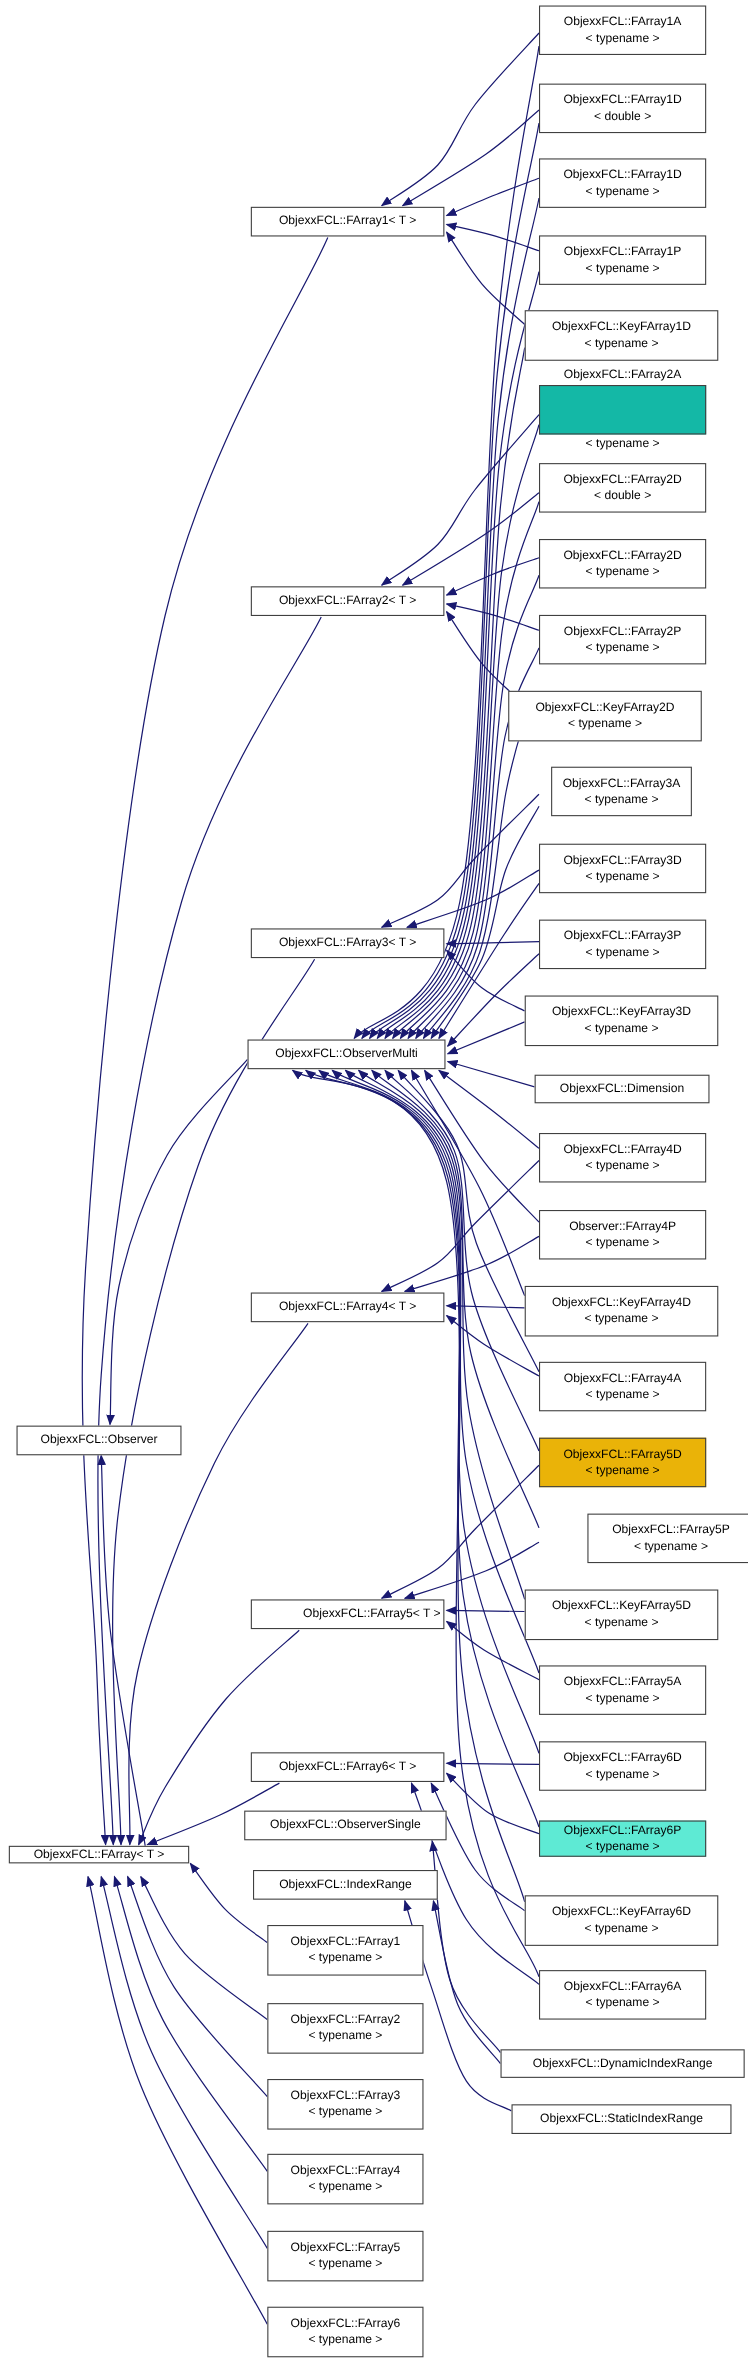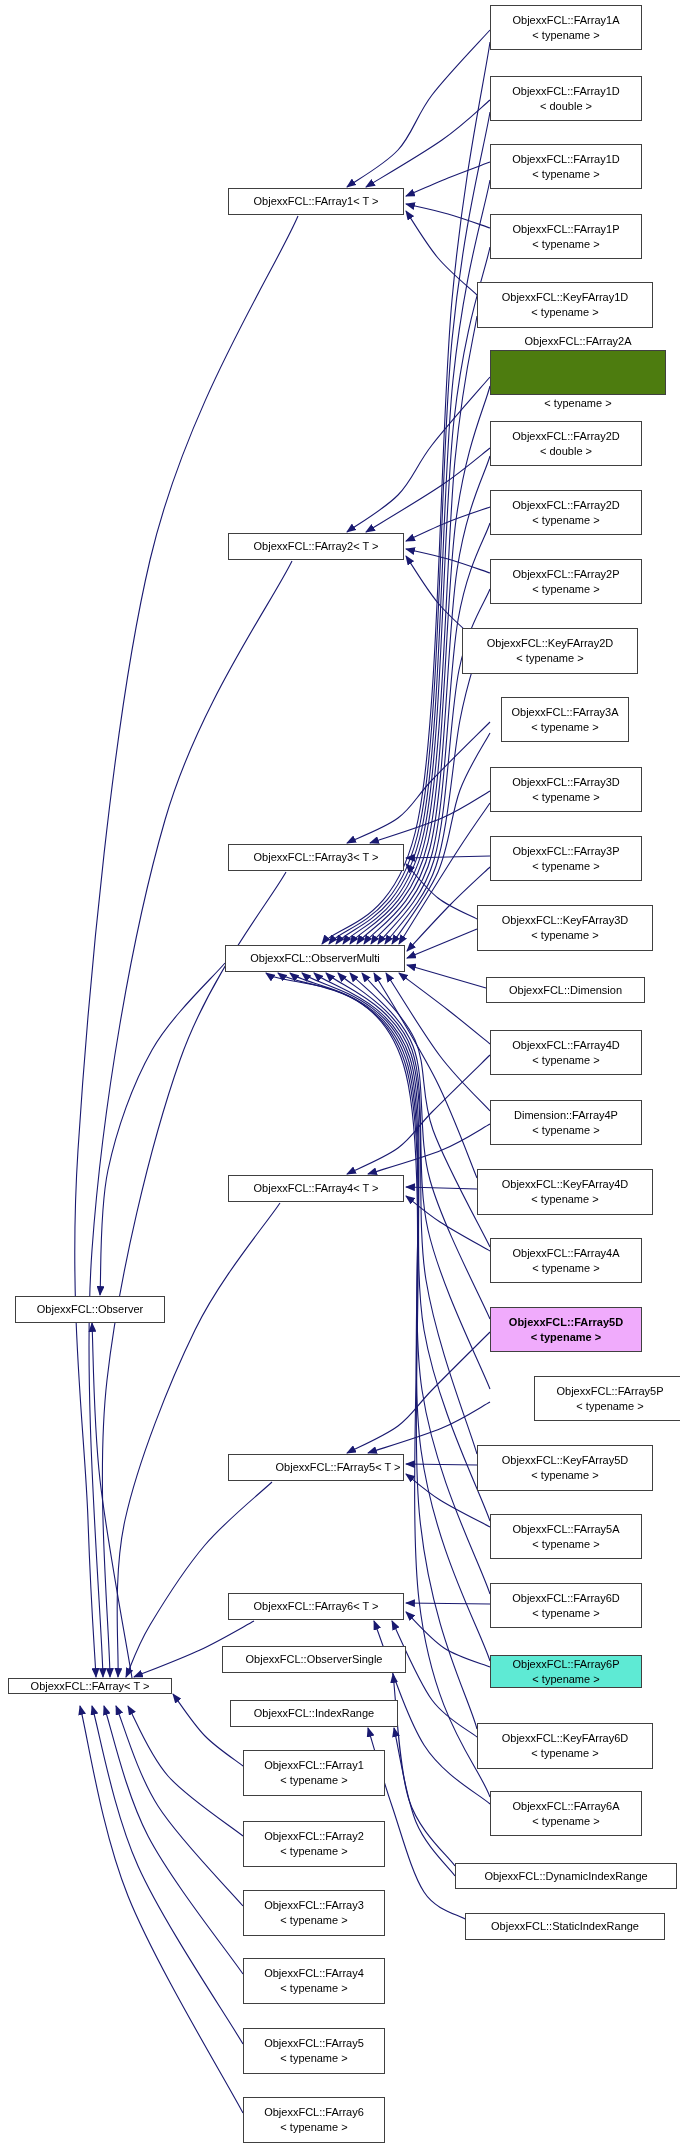--- a/index.html
+++ b/index.html
@@ -164,21 +164,21 @@
         <span class="lbl">&lt; typename &gt;</span>
       </div>
       <div class="node" style="left: 490px; top: 214px; width: 152px; height: 45px; background: rgb(255, 255, 255); border-color: rgb(64, 64, 64);">
         <span class="lbl">ObjexxFCL::FArray1P</span>
         <span class="lbl">&lt; typename &gt;</span>
       </div>
       <div class="node" style="left: 477px; top: 282px; width: 176px; height: 46px; background: rgb(255, 255, 255); border-color: rgb(64, 64, 64);">
         <span class="lbl">ObjexxFCL::KeyFArray1D</span>
         <span class="lbl">&lt; typename &gt;</span>
       </div>
-      <div class="node" style="left: 490px; top: 350px; width: 176px; height: 45px; background: #4d7c0f; border-color: rgb(64, 64, 64); gap: 47px;">
+      <div class="node" style="left: 490px; top: 350px; width: 152px; height: 45px; background: #14b8a6; border-color: rgb(64, 64, 64); gap: 47px;">
         <span class="lbl">ObjexxFCL::FArray2A</span>
         <span class="lbl">&lt; typename &gt;</span>
       </div>
       <div class="node" style="left: 490px; top: 421px; width: 152px; height: 45px; background: rgb(255, 255, 255); border-color: rgb(64, 64, 64);">
         <span class="lbl">ObjexxFCL::FArray2D</span>
         <span class="lbl">&lt; double &gt;</span>
       </div>
       <div class="node" style="left: 490px; top: 490px; width: 152px; height: 45px; background: rgb(255, 255, 255); border-color: rgb(64, 64, 64);">
         <span class="lbl">ObjexxFCL::FArray2D</span>
         <span class="lbl">&lt; typename &gt;</span>
@@ -208,32 +208,32 @@
         <span class="lbl">&lt; typename &gt;</span>
       </div>
       <div class="node" style="left: 486px; top: 977px; width: 159px; height: 26px; background: rgb(255, 255, 255); border-color: rgb(64, 64, 64);">
         <span class="lbl">ObjexxFCL::Dimension</span>
       </div>
       <div class="node" style="left: 490px; top: 1030px; width: 152px; height: 45px; background: rgb(255, 255, 255); border-color: rgb(64, 64, 64);">
         <span class="lbl">ObjexxFCL::FArray4D</span>
         <span class="lbl">&lt; typename &gt;</span>
       </div>
       <div class="node" style="left: 490px; top: 1100px; width: 152px; height: 45px; background: rgb(255, 255, 255); border-color: rgb(64, 64, 64);">
-        <span class="lbl">Dimension::FArray4P</span>
+        <span class="lbl">Observer::FArray4P</span>
         <span class="lbl">&lt; typename &gt;</span>
       </div>
       <div class="node" style="left: 477px; top: 1169px; width: 176px; height: 46px; background: rgb(255, 255, 255); border-color: rgb(64, 64, 64);">
         <span class="lbl">ObjexxFCL::KeyFArray4D</span>
         <span class="lbl">&lt; typename &gt;</span>
       </div>
       <div class="node" style="left: 490px; top: 1238px; width: 152px; height: 45px; background: rgb(255, 255, 255); border-color: rgb(64, 64, 64);">
         <span class="lbl">ObjexxFCL::FArray4A</span>
         <span class="lbl">&lt; typename &gt;</span>
       </div>
-      <div class="node" style="left: 490px; top: 1307px; width: 152px; height: 45px; background: #f0abfc; border-color: rgb(64, 64, 64); font-weight: bold;">
+      <div class="node" style="left: 490px; top: 1307px; width: 152px; height: 45px; background: #eab308; border-color: rgb(64, 64, 64);">
         <span class="lbl">ObjexxFCL::FArray5D</span>
         <span class="lbl">&lt; typename &gt;</span>
       </div>
       <div class="node" style="left: 490px; top: 1376px; width: 152px; height: 45px; background: rgb(255, 255, 255); border-color: rgb(64, 64, 64); margin-left: 44px;">
         <span class="lbl">ObjexxFCL::FArray5P</span>
         <span class="lbl">&lt; typename &gt;</span>
       </div>
       <div class="node" style="left: 477px; top: 1445px; width: 176px; height: 46px; background: rgb(255, 255, 255); border-color: rgb(64, 64, 64);">
         <span class="lbl">ObjexxFCL::KeyFArray5D</span>
         <span class="lbl">&lt; typename &gt;</span>

